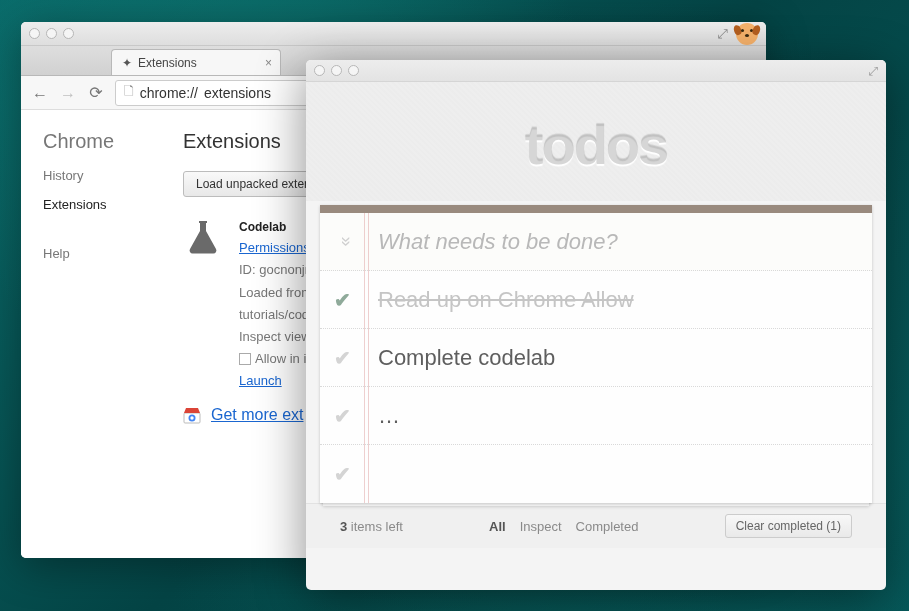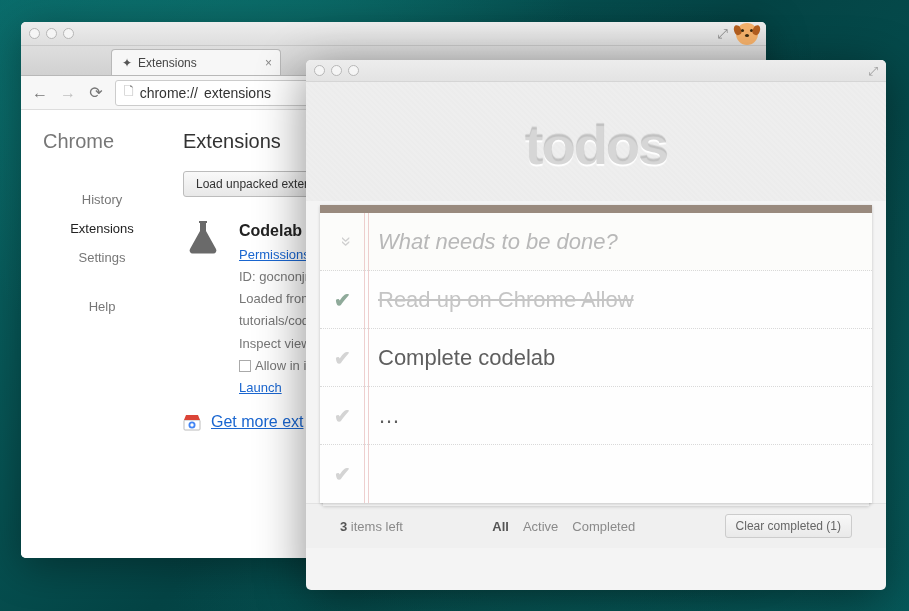--- a/index.html
+++ b/index.html
@@ -95,42 +95,42 @@
     .url-scheme{ color:#333;} .url-path{color:#333;}
     .star{ color:#bbb;}
     .menu-icon{ color:#777; font-size:16px;}
 
     .content { display:flex; height: calc(100% - 88px); }
     .sidebar {
       width: 140px;
       padding: 20px 0 0 22px;
       background:#fff;
     }
-    .brand { font-size:20px; color:#777; margin-bottom:32px; font-weight:400;}
-    .side-item { font-size:13px; color:#777; padding:7px 0; cursor:pointer;text-align:center;}
+    .brand { font-size:20px; color:#777; margin-bottom:8px; font-weight:400;}
+    .side-item { font-size:13px; color:#777; padding:7px 0; cursor:pointer;}
     .side-item.active { color:#222;}
     .side-gap{height:20px;}
     
     .main { flex:1; padding: 20px 22px; }
     .page-title { font-size:20px; color:#333; margin-bottom:18px;}
     .load-btn {
       display:inline-block;
       border:1px solid #bcbcbc;
       background:linear-gradient(#f9f9f9,#e8e8e8);
       border-radius:3px;
       padding:5px 12px; font-size:12px; color:#333;
       margin-bottom:20px;
     }
     .ext-row { display:flex; gap:16px; align-items:flex-start; margin-bottom:14px;}
     .flask {
       width:40px; height:40px; position:relative;
     }
     .flask svg { width:40px; height:40px;}
     .ext-info { font-size:13px; color:#333; line-height:1.7;}
-    .ext-name { font-size:16px; font-weight:600; color:#222;}
+    .ext-name { font-size:12px; font-weight:600; color:#222;}
     .link { color:#1a66d0; text-decoration:underline;}
     .muted { color:#777;}
     .checkbox { display:inline-block; width:12px; height:12px; border:1px solid #aaa; margin-right:4px; vertical-align:-2px;}
     .store-row { display:flex; align-items:center; gap:10px; margin-top:10px;}
     .store-icon { width:18px; height:18px; position:relative;}
 
     
     .todo-window {
       position: absolute;
       top: 60px; left: 306px;
@@ -244,21 +244,20 @@
         <span class="url-path">extensions</span>
       <span style="margin-left:auto" class="star">☆</span>
     </div>
     <span class="menu-icon">≡</span>
   </div>
   <div class="content">
     <div class="sidebar">
       <div class="brand">Chrome</div>
       <div class="side-item">History</div>
       <div class="side-item active">Extensions</div>
-      <div class="side-item">Settings</div>
       <div class="side-gap"></div>
       <div class="side-item">Help</div>
     </div>
     <div class="main">
       <div class="page-title">Extensions</div>
       <div class="load-btn">Load unpacked exten</div>
       <div class="ext-row">
         <div class="flask">
           <svg viewBox="0 0 40 40">
               <path d="M16 4 h8 v2 h-1 v8 l10 18 a3 3 0 0 1 -2.6 4.5 H9.6 A3 3 0 0 1 7 32 l10 -18 v-8 h-1 z" fill="#6a6a6a"></path>
@@ -320,18 +319,18 @@
       <span class="task">…</span>
     </div>
     <div class="row">
       <span class="check">✔</span>
     </div>
   </div>
   <div class="footer">
     <span class="count"><b>3</b><span> items left</span></span>
     <div class="filters">
       <span class="filter active">All</span>
-      <span class="filter">Active</span>
+      <span class="filter">Inspect</span>
       <span class="filter">Completed</span>
     </div>
     <button class="clear-btn">Clear completed (1)</button>
   </div>
 </div>
 
 </body></html>

